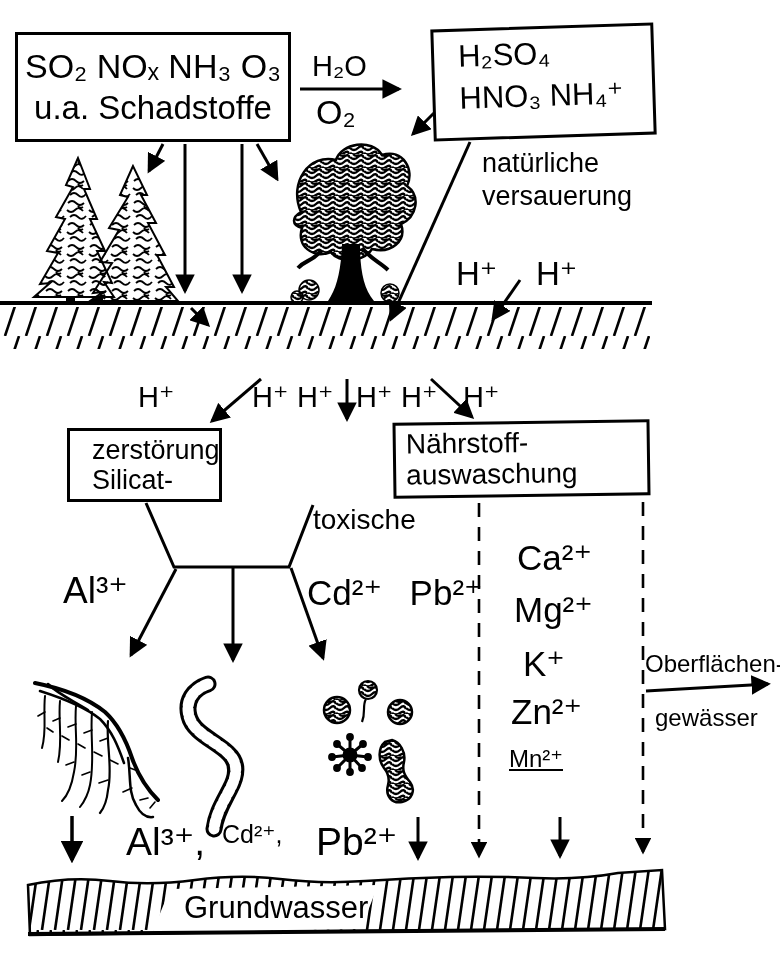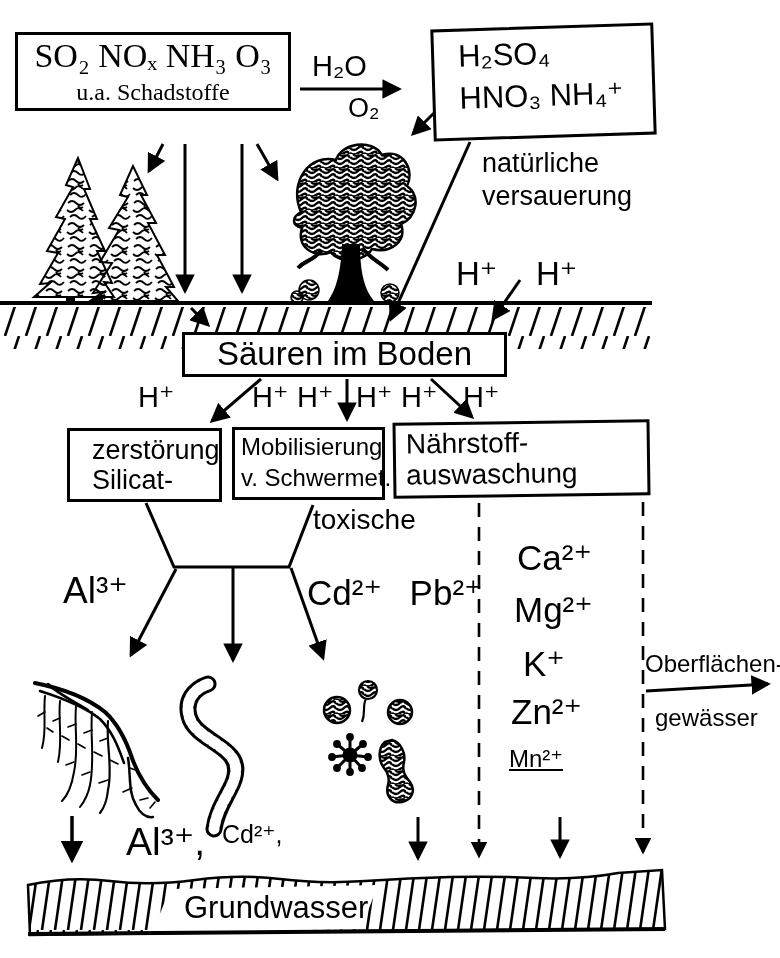--- a/index.html
+++ b/index.html
@@ -120,59 +120,52 @@
       <line x1="560" y1="817" x2="560" y2="856" stroke-width="3" marker-end="url(#ah)"></line>
     </g>
 
     <g>
       <path d="M28,885 Q70,876 110,881 T195,880 T280,879 T365,881 T450,877 T535,878 T618,873 L662,870 L665,929 L330,931 L30,935 Z" fill="url(#gwhatch)" stroke="#000" stroke-width="2.5"></path>
       <polygon points="170,889 378,885 361,929 152,933" fill="#fff"></polygon>
       <line x1="28" y1="934" x2="665" y2="929" stroke="#000" stroke-width="4"></line>
     </g>
   </svg>
 
-  <div class="bx ctr" style="left:15px;top:32px;width:276px;height:79px;font-family:Liberation Serif, serif;">
+  <div class="bx ctr" style="left:15px;top:32px;width:276px;height:110px;">
     <div class="t" style="position:static;font-size:34px;">SO₂ NOₓ NH₃ O₃</div>
-    <div class="t" style="position:static;font-size:24px;margin-top:4px;">u.a. Schadstoffe</div>
+    <div class="t" style="position:static;font-size:33px;margin-top:4px;">u.a. Schadstoffe</div>
   </div>
 
   <div class="t" style="left:312px;top:50px;font-size:29px;">H₂O</div>
-  <div class="t" style="left:348px;top:93px;font-size:27px;">O₂</div>
+  <div class="t" style="left:316px;top:93px;font-size:34px;">O₂</div>
 
   <div class="bx" style="left:432px;top:26px;width:223px;height:112px;transform:rotate(-1.8deg);padding:8px 0 0 24px;">
     <div class="t" style="position:static;font-size:31px;">H₂SO₄</div>
     <div class="t" style="position:static;font-size:31px;margin-top:7px;">HNO₃ NH₄⁺</div>
   </div>
 
   <div class="t" style="left:482px;top:147px;font-size:27px;line-height:33px;">
     <span style="display:block;">natürliche</span>
     <span style="display:block;">versauerung</span>
   </div>
 
   <div class="t" style="left:456px;top:256px;font-size:33px;">H⁺</div>
   <div class="t" style="left:536px;top:256px;font-size:33px;">H⁺</div>
 
-  <div class="bx ctr" style="left:182px;top:332px;width:325px;height:45px;">
-    <div class="t" style="position:static;font-size:33px;">Säuren im Boden</div>
-  </div>
 
   <div class="t" style="left:138px;top:381px;font-size:29px;">H⁺</div>
   <div class="t" style="left:252px;top:381px;font-size:29px;">H⁺</div>
   <div class="t" style="left:297px;top:381px;font-size:29px;">H⁺</div>
   <div class="t" style="left:356px;top:381px;font-size:29px;">H⁺</div>
   <div class="t" style="left:401px;top:381px;font-size:29px;">H⁺</div>
   <div class="t" style="left:463px;top:381px;font-size:29px;">H⁺</div>
 
   <div class="bx" style="left:67px;top:428px;width:155px;height:74px;padding:4px 0 0 22px;">
     <div class="t" style="position:static;font-size:27px;">zerstörung</div>
     <div class="t" style="position:static;font-size:27px;">Silicat-</div>
-  </div>
-  <div class="bx" style="left:232px;top:427px;width:153px;height:73px;padding:4px 0 0 6px;">
-    <div class="t" style="position:static;font-size:24px;">Mobilisierung</div>
-    <div class="t" style="position:static;font-size:24px;margin-top:4px;">v. Schwermet.</div>
   </div>
   <div class="bx" style="left:393px;top:421px;width:257px;height:76px;padding:3px 0 0 10px;transform:rotate(-0.8deg);">
     <div class="t" style="position:static;font-size:28px;">Nährstoff-</div>
     <div class="t" style="position:static;font-size:28px;">auswaschung</div>
   </div>
 
   <div class="t" style="left:63px;top:570px;font-size:37px;">Al³⁺</div>
 
   <div class="t" style="left:313px;top:504px;font-size:28px;">toxische</div>
   <div class="t" style="left:307px;top:573px;font-size:35px;word-spacing:18px;">Cd²⁺ Pb²⁺</div>
@@ -181,16 +174,17 @@
   <div class="t" style="left:514px;top:590px;font-size:35px;">Mg²⁺</div>
   <div class="t" style="left:523px;top:644px;font-size:35px;">K⁺</div>
   <div class="t" style="left:511px;top:692px;font-size:35px;">Zn²⁺</div>
   <div class="t" style="left:509px;top:746px;font-size:24px;text-decoration:underline;">Mn²⁺</div>
 
   <div class="t" style="left:645px;top:651px;font-size:24px;">Oberflächen-</div>
   <div class="t" style="left:655px;top:694px;font-size:24px;margin-top:11px;">gewässer</div>
 
   <div class="t" style="left:126px;top:820px;font-size:39px;">Al³⁺,</div>
   <div class="t" style="left:222px;top:820px;font-size:25px;">Cd²⁺,</div>
+  <div class="t" style="left:316px;top:820px;font-size:39px;">Pb²⁺</div>
 
   <div class="t" style="left:184px;top:891px;font-size:31px;">Grundwasser</div>
 
 </div>
 
 </body></html>

